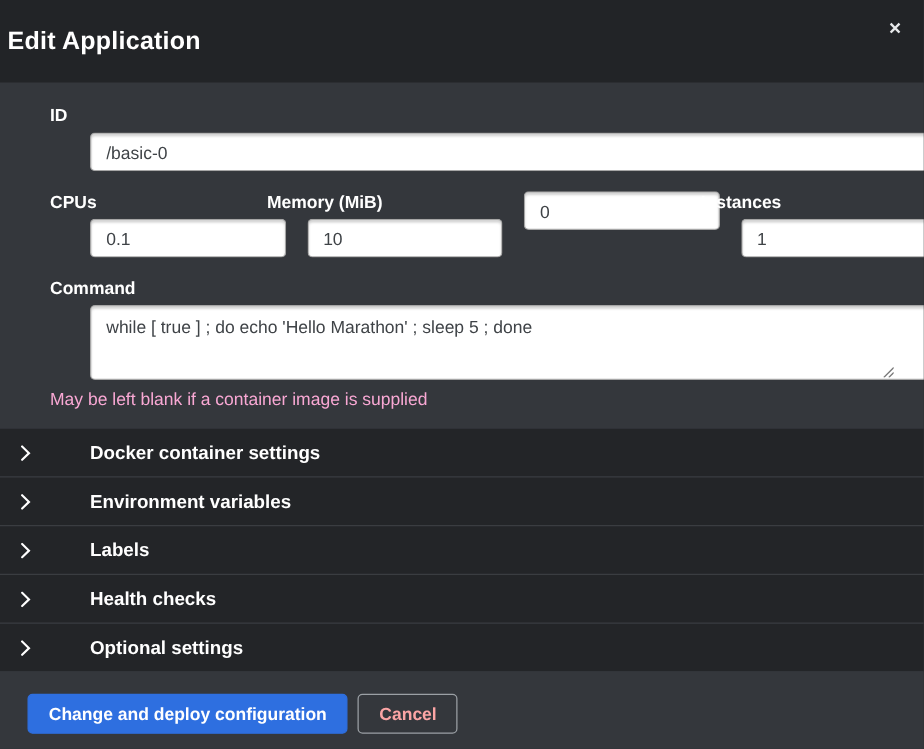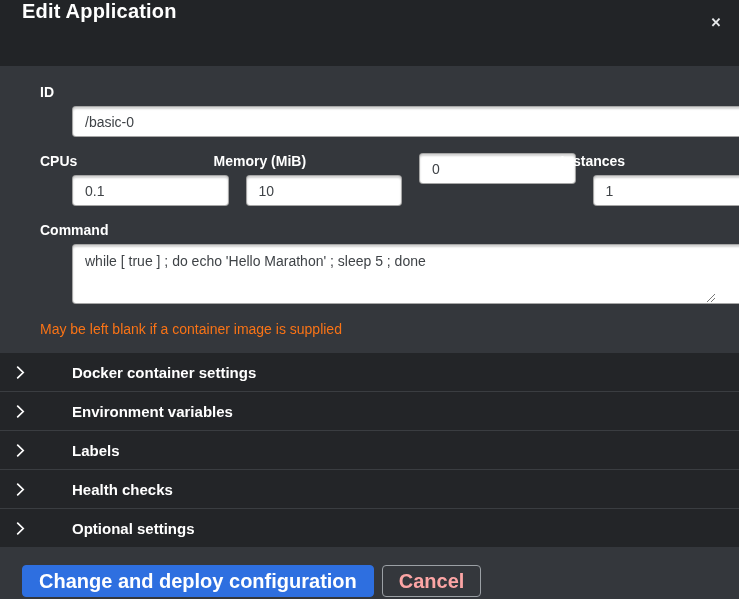--- a/index.html
+++ b/index.html
@@ -11,22 +11,22 @@
   }
   .modal {
     width: 739px; height: 599px;
     display: flex; flex-direction: column;
     background: #34373c;
   }
   
   .modal-header {
     height: 66px; flex: 0 0 66px;
     background: #222427;
-    display: flex; 
-    padding: 0 22px;
+    display: flex; align-items: center;
+    padding: 0 6px;
     position: relative;
   }
   .modal-title {
     color: #ffffff;
     font-size: 20px;
     font-weight: 600;
     letter-spacing: 0.2px;
   }
   .close-btn {
     position: absolute;
@@ -79,23 +79,23 @@
     width: 10px; height: 10px;
     pointer-events: none;
   }
   .field-row {
     display: grid;
     grid-template-columns: repeat(4, 1fr);
     gap: 17px;
     margin-bottom: 16px;
   }
   .help-text {
-    color: #f97316;
-    font-size: 14px;
-    margin-top: 17px;
+    color: #f9a8d4;
+    font-size: 14px;
+    margin-top: 7px;
   }
   
   .sections {
     flex: 0 0 194px;
     background: #232528;
     display: flex; flex-direction: column;
   }
   .section-row {
     flex: 1 1 auto;
     display: flex; align-items: center;
@@ -121,21 +121,21 @@
     flex: 0 0 70px;
     background: #34373c;
     display: flex; align-items: flex-start;
     padding: 18px 22px 0 22px;
     gap: 8px;
   }
   .btn {
     height: 32px;
     border-radius: 4px;
     font-family: "Liberation Sans", "DejaVu Sans", sans-serif;
-    font-size: 20px;
+    font-size: 14px;
     font-weight: 700;
     padding: 0 16px;
     cursor: pointer;
     text-align: center;
   }
   .btn-primary {
     background: #2e6fe0;
     border: 1px solid #2e6fe0;
     color: #ffffff;
   }

